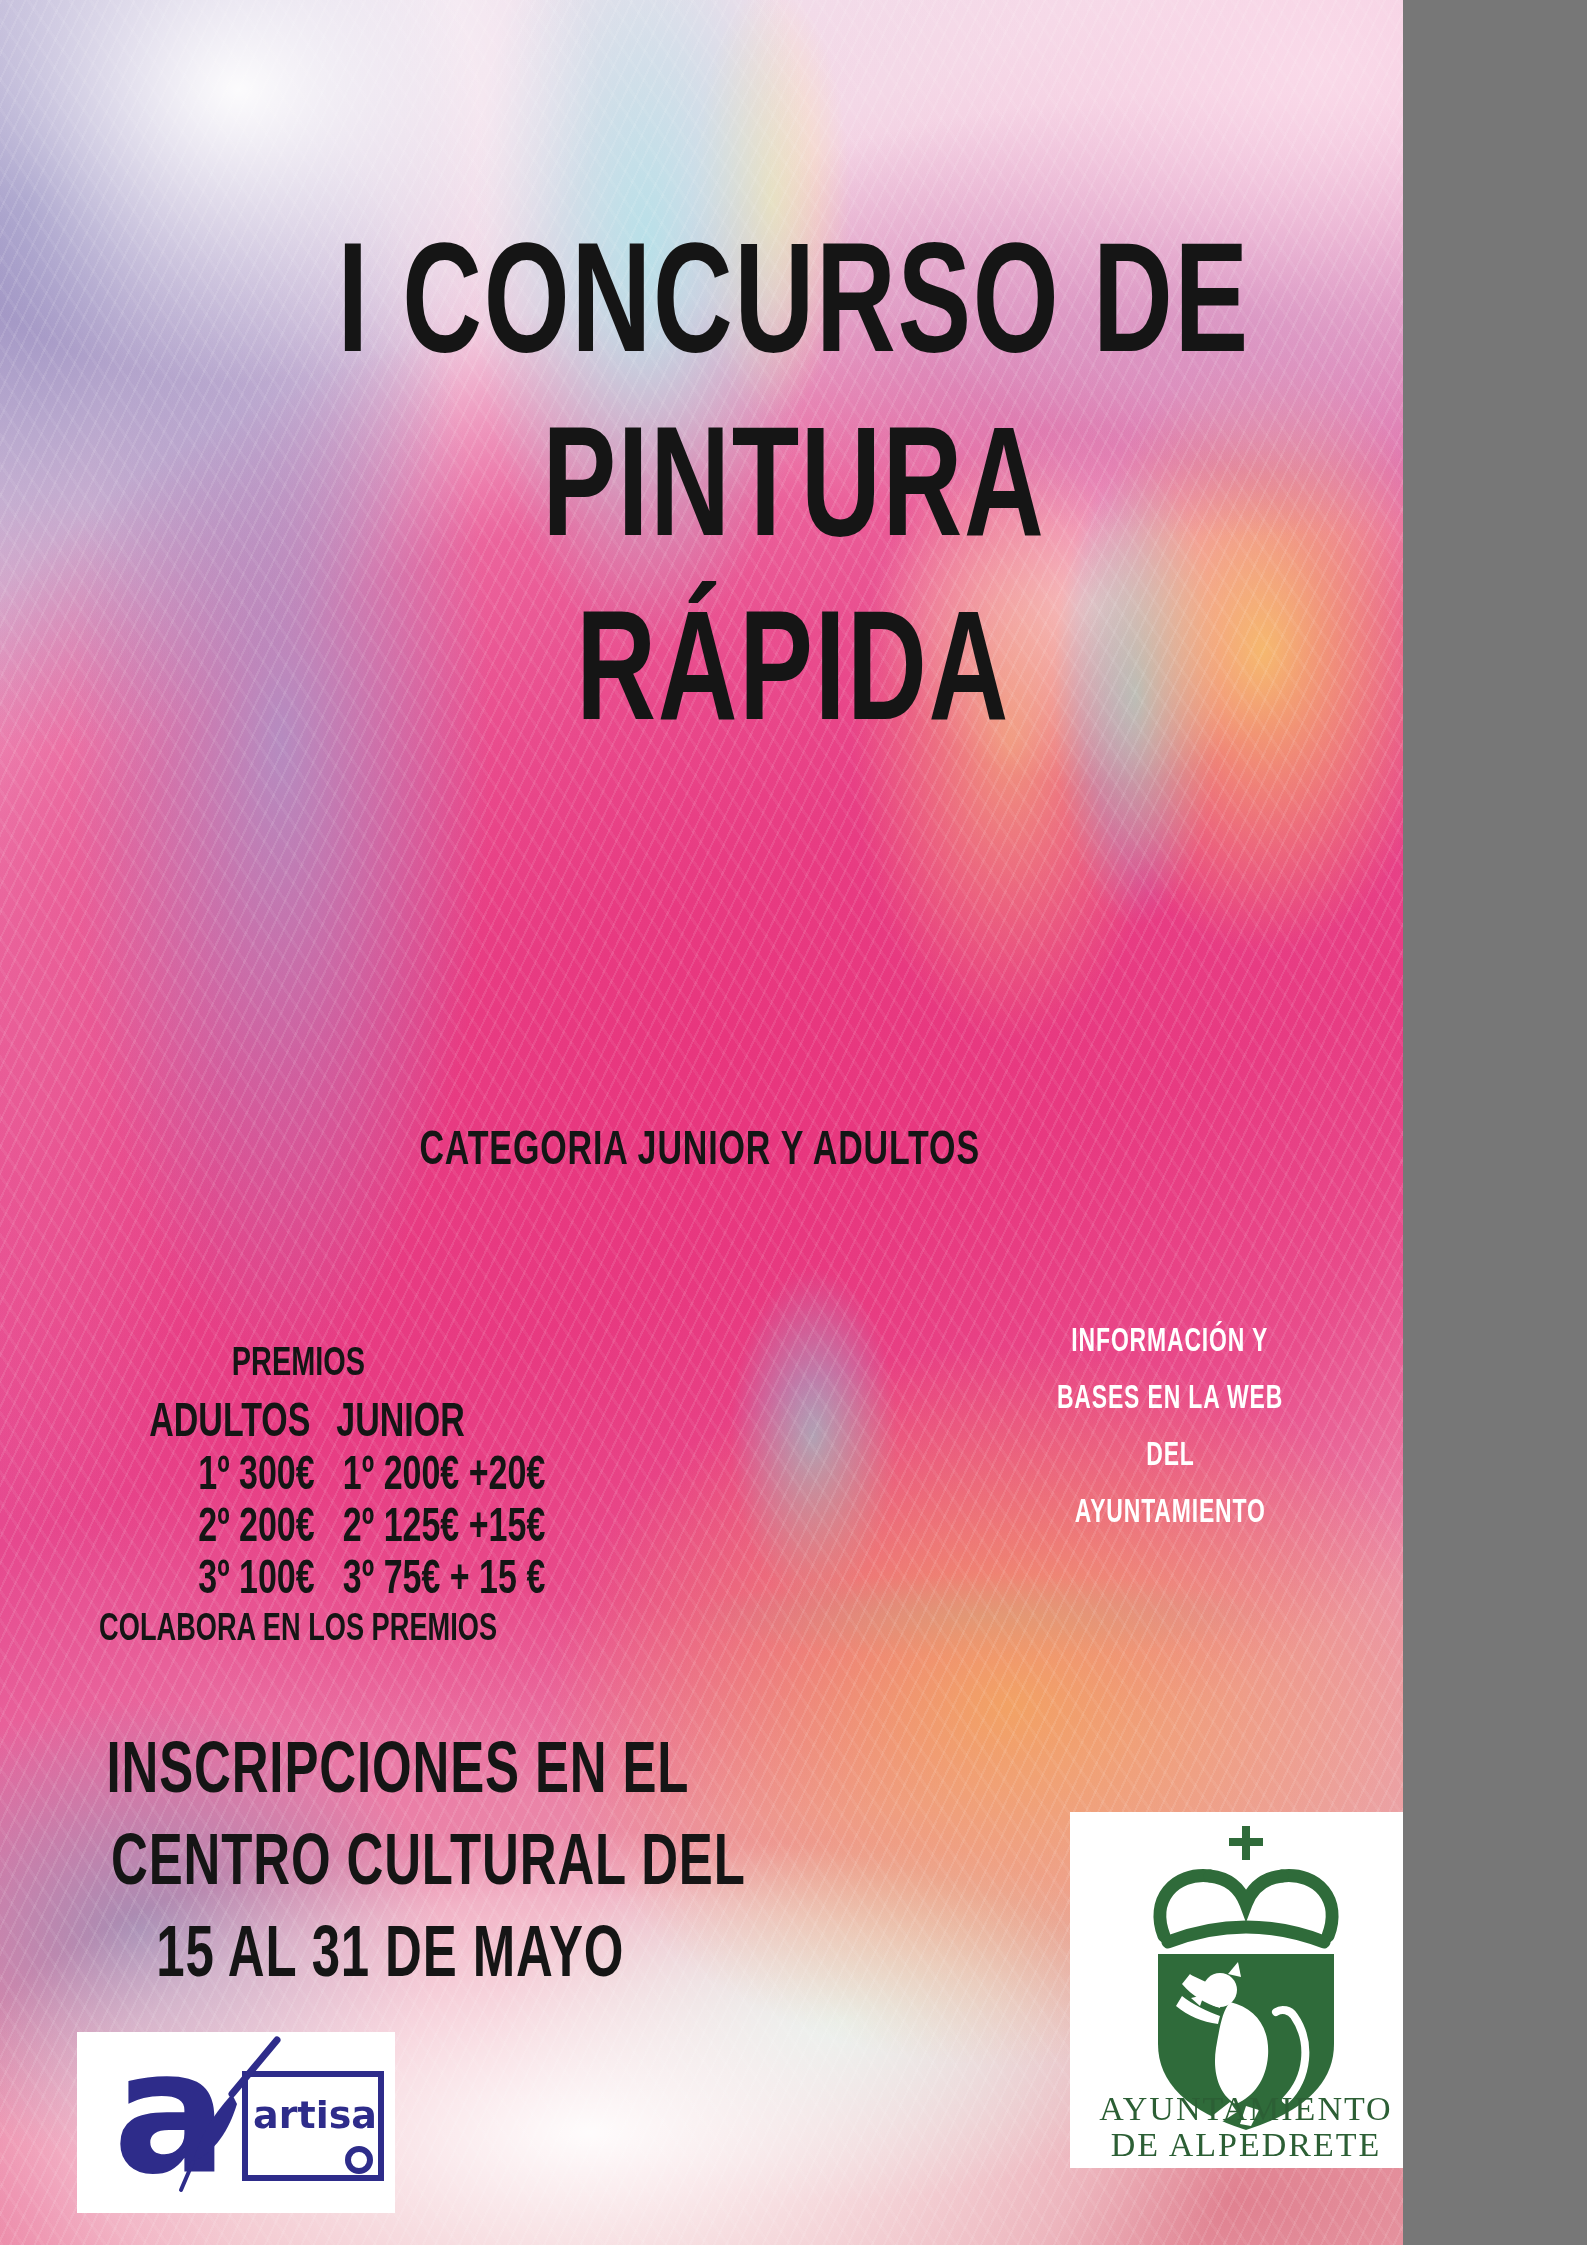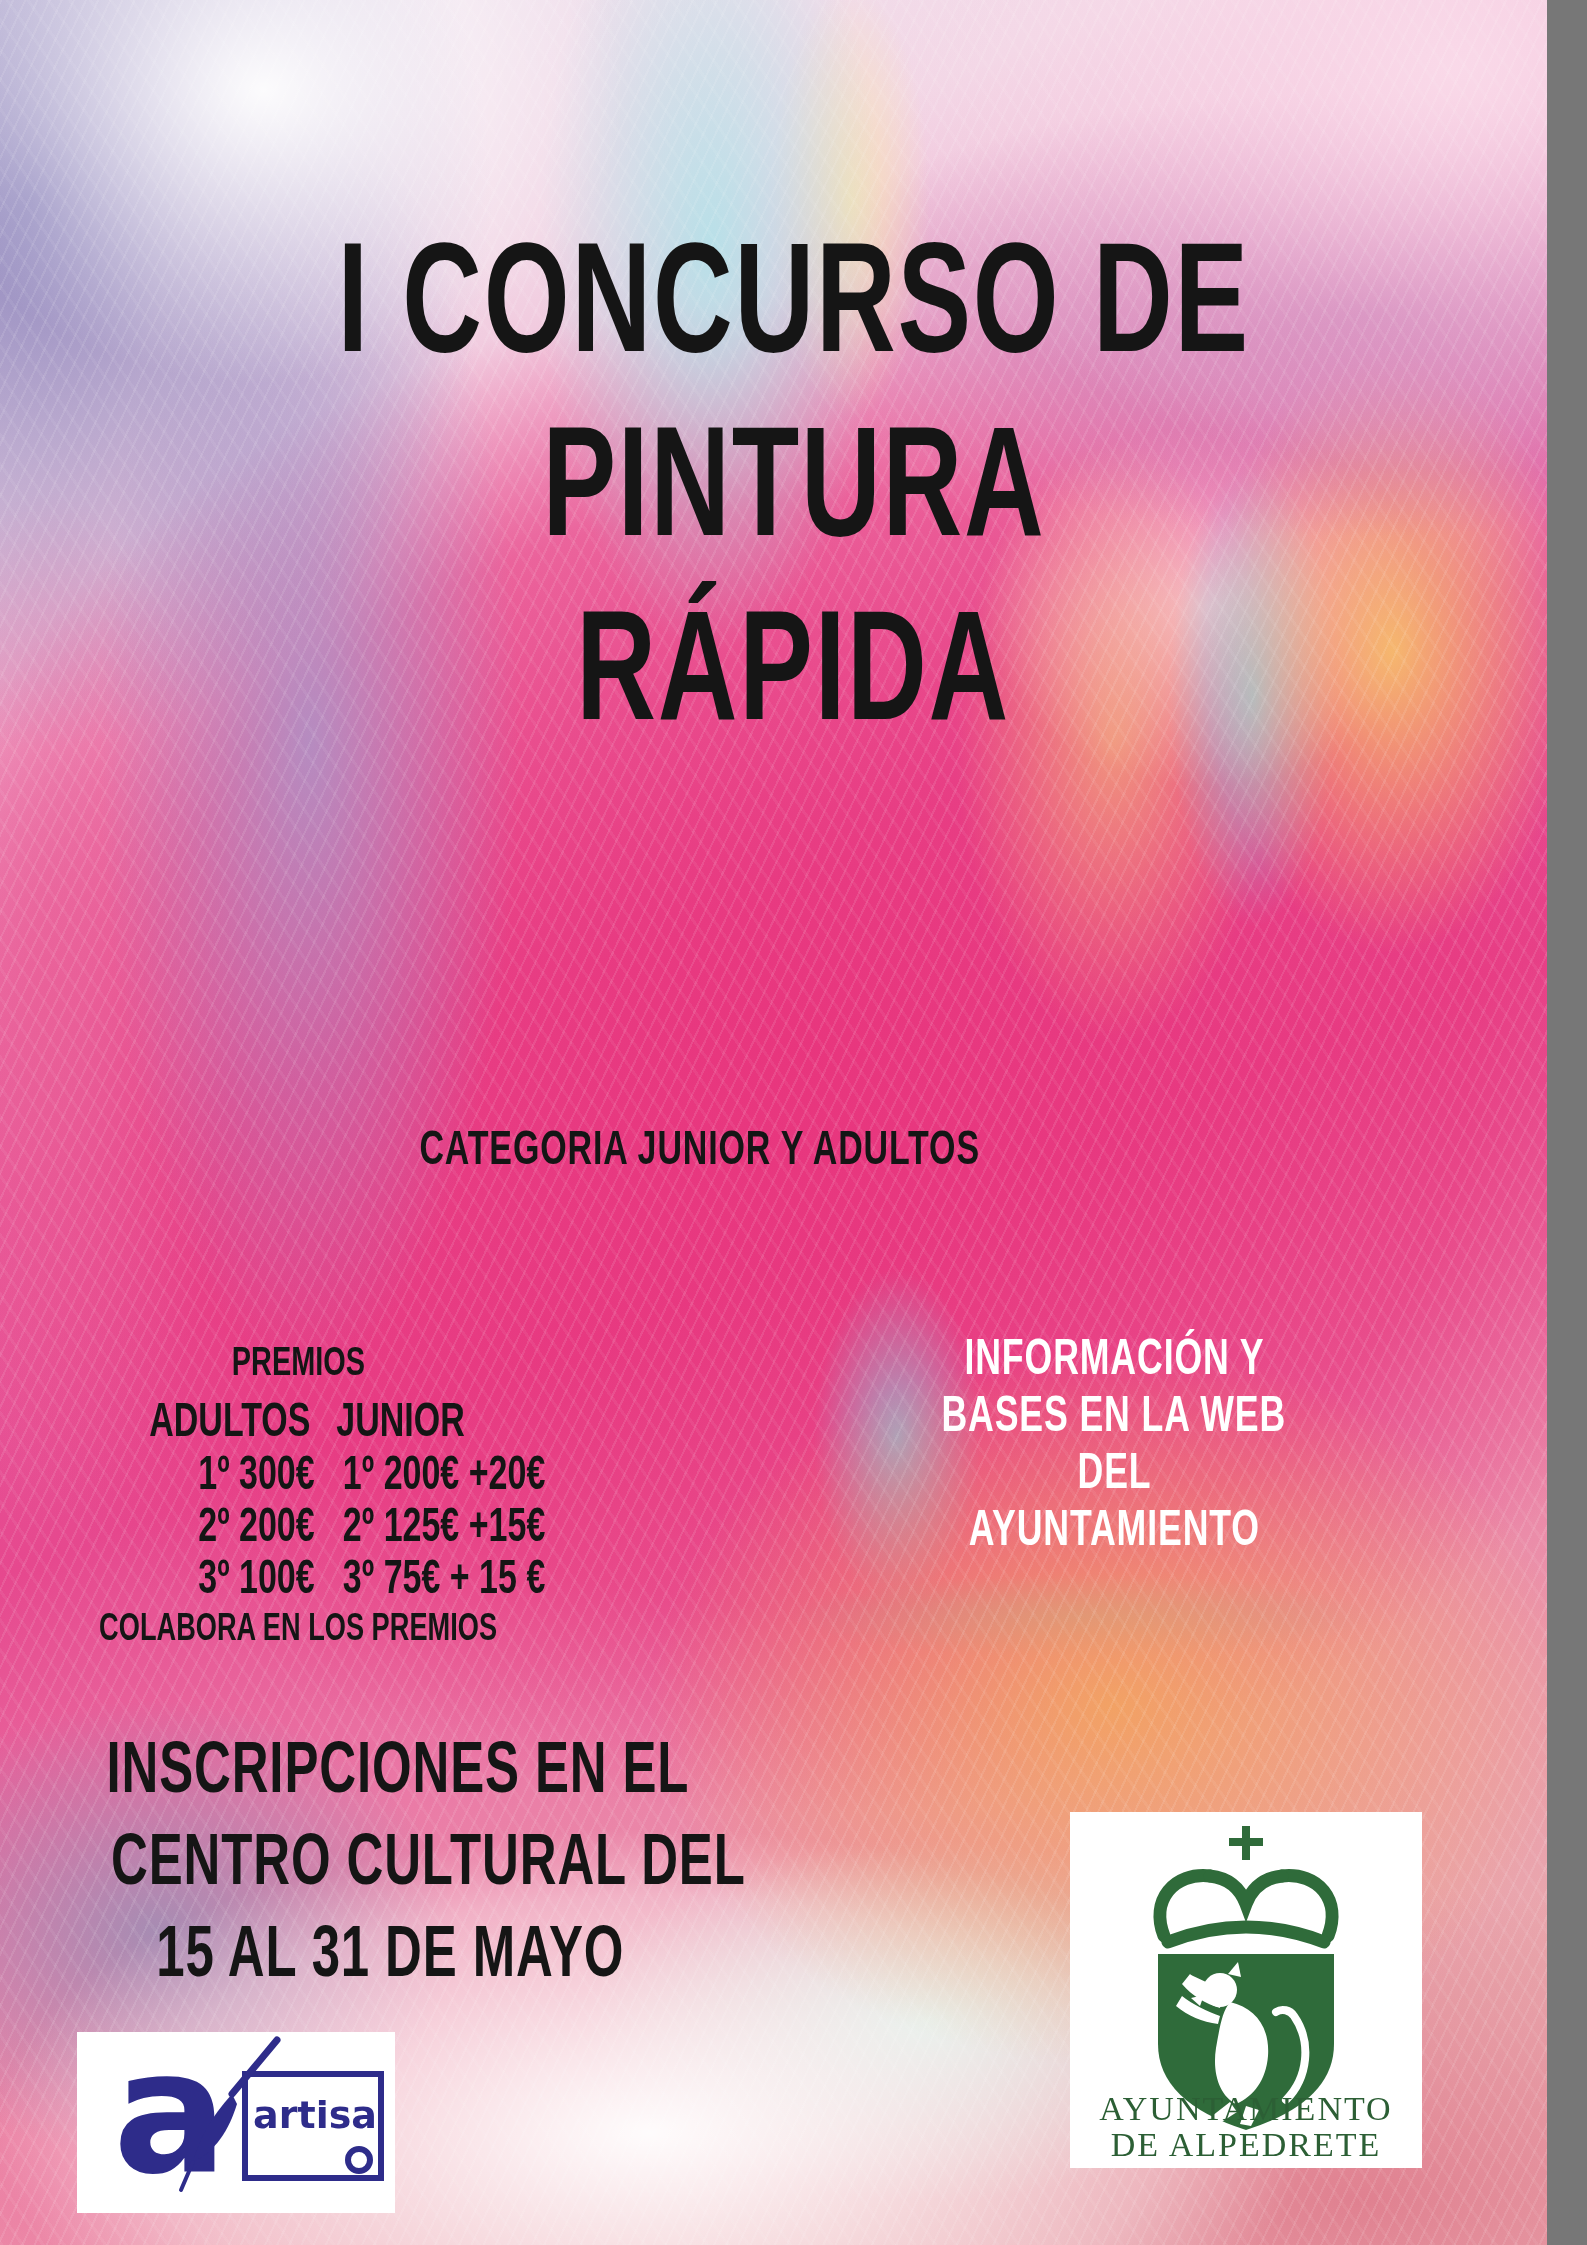--- a/index.html
+++ b/index.html
@@ -1,18 +1,18 @@
 <!DOCTYPE html>
 <html><head>
 <meta charset="utf-8">
 <style>
   html,body{margin:0;padding:0;background:#777;}
   .poster{
     position:relative;
-    width:1547px;height:2245px;
+    width:1403px;height:2245px;
     overflow:hidden;
     font-family:"Liberation Sans",sans-serif;
     background-color:#e6488e;
     background-image:
       
       repeating-linear-gradient(115deg, rgba(255,255,255,0.10) 0 2px, rgba(255,255,255,0) 2px 11px),
       repeating-linear-gradient(55deg, rgba(255,255,255,0.06) 0 3px, rgba(255,255,255,0) 3px 17px),
       
       radial-gradient(ellipse 520px 420px at 17% 4%, rgba(255,255,255,0.95), rgba(255,255,255,0) 70%),
       radial-gradient(ellipse 640px 760px at 2% 9%, rgba(138,130,186,0.95), rgba(138,130,186,0) 72%),
@@ -58,21 +58,21 @@
   .category{top:1112px;left:0;width:1400px;font-size:40px;line-height:70px;letter-spacing:1px;}
 
   .prizes{top:1330px;left:28px;width:540px;}
   .prizes .heading{font-size:34px;line-height:62px;}
   .prow{display:flex;font-size:40px;line-height:52px;}
   .prow.hdr{line-height:54px;}
   .prow .ca{width:55%;text-align:right;}
   .prow .cb{width:45%;text-align:left;}
   .pnote{font-size:32px;line-height:50px;}
 
-  .info{top:1312px;left:894px;width:440px;font-size:42px;line-height:57px;letter-spacing:1px;margin-top:16px;}
+  .info{top:1312px;left:950px;width:440px;font-size:27px;line-height:57px;letter-spacing:1px;}
   .registration{top:1722px;left:55px;width:670px;font-size:60px;line-height:92px;letter-spacing:1px;}
 
   .logobox{background:#ffffff;}
   .artisa-box{left:77px;top:2032px;width:318px;height:181px;}
   .alpedrete-box{left:1070px;top:1812px;width:352px;height:356px;}
   svg{display:block;}
 </style>
 </head>
 <body>
 

